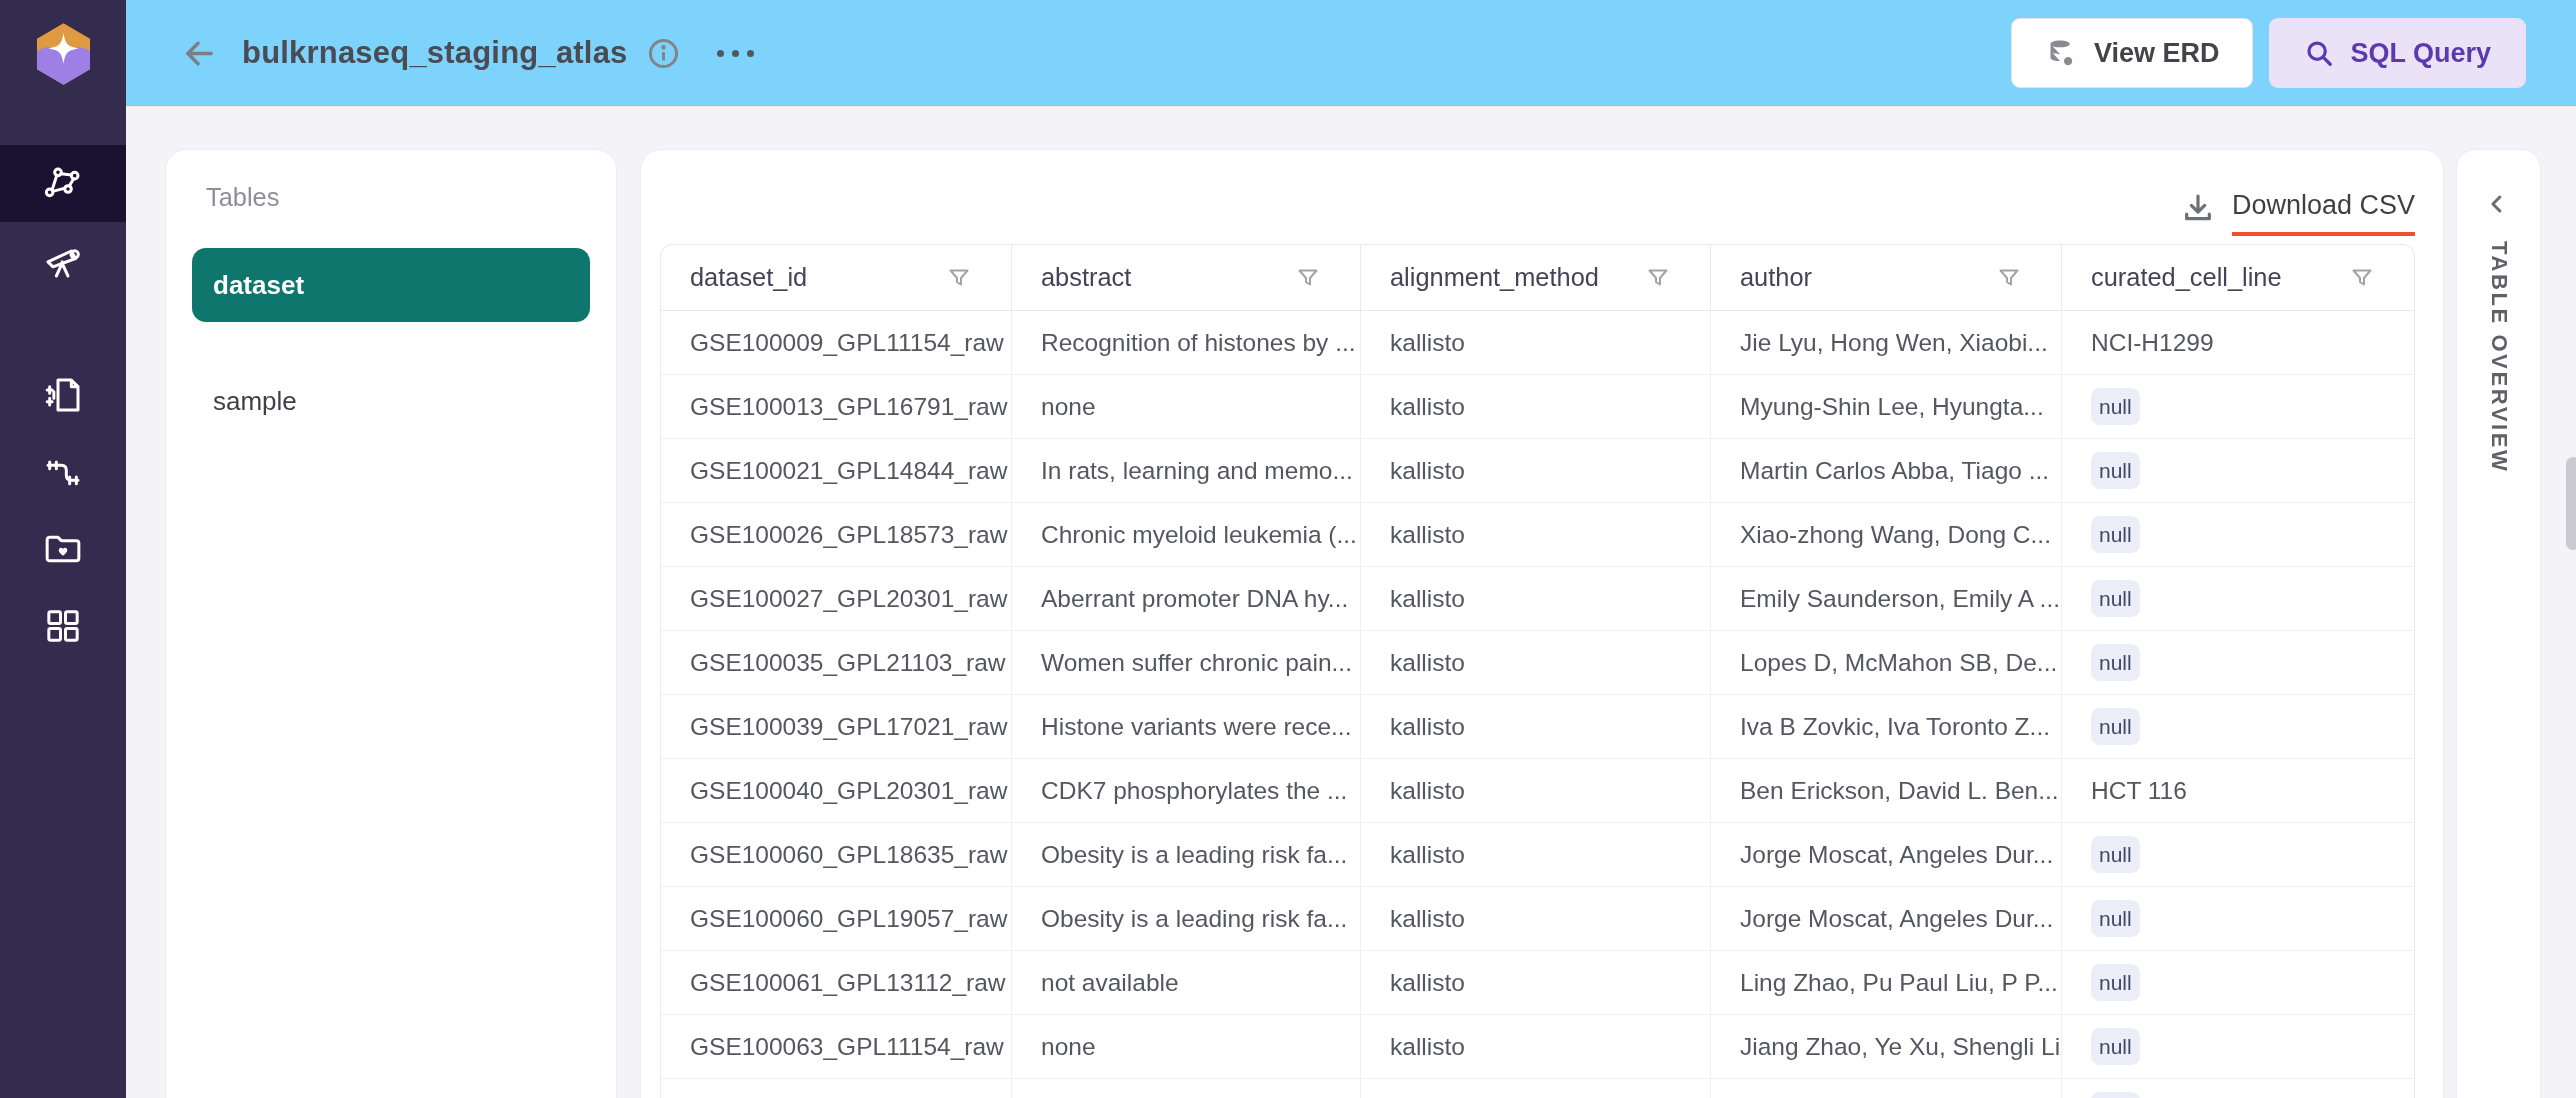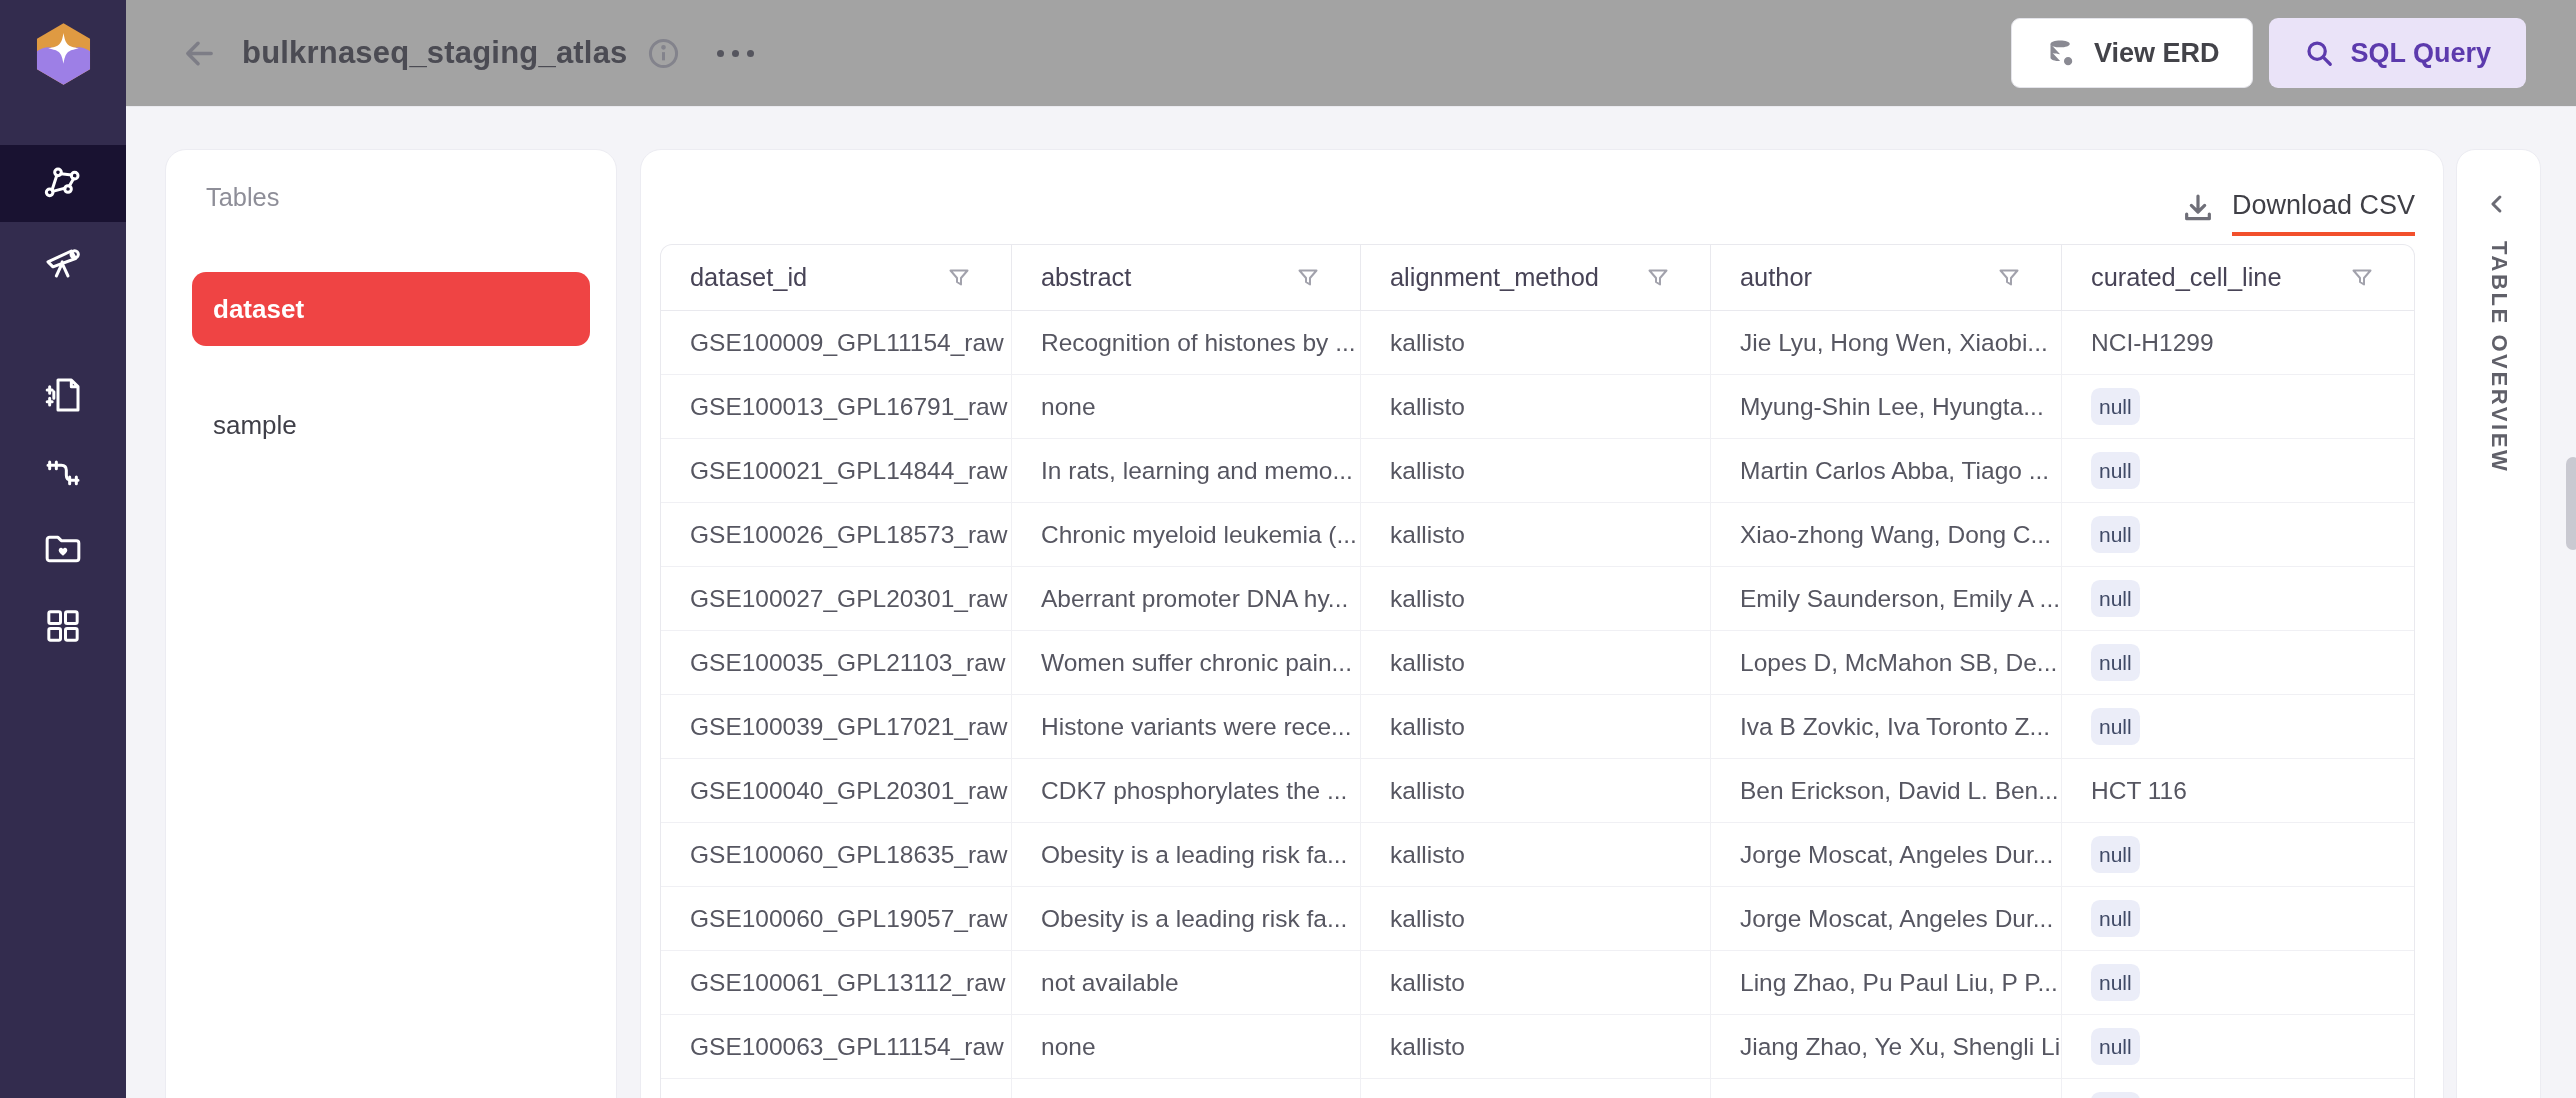--- a/index.html
+++ b/index.html
@@ -15,21 +15,21 @@
   .logo { position:absolute; left:30px; top:19px; width:67px; height:70px; }
   .nav-stack-top { position:absolute; top:145px; left:0; width:126px; }
   .nav-stack-bottom { position:absolute; top:356px; left:0; width:126px; }
   .nav-item { width:126px; height:77px; display:flex; align-items:center; justify-content:center; cursor:pointer; }
   .nav-item.active { background:#191231; }
   .nav-item svg { width:40px; height:40px; stroke:#ffffff; fill:none; stroke-width:1.8; stroke-linecap:round; stroke-linejoin:round; }
 
   
   .topbar {
     position:absolute; left:126px; top:0; width:2450px; height:107px;
-    background:#a3a3a3; border-bottom:1.8px solid #eaeaef;
+    background:#7dd3fc; border-bottom:1.8px solid #eaeaef;
     display:flex; align-items:center;
   }
   .back-btn { margin-left:54px; width:39px; height:39px; display:flex; align-items:center; justify-content:center; cursor:pointer; }
   .back-btn svg { width:35px; height:35px; stroke:#7d7d86; fill:none; stroke-width:2.4; stroke-linecap:round; stroke-linejoin:round; }
   .page-title { margin-left:23px; font-size:31px; font-weight:700; color:#4b4b53; letter-spacing:0.2px; }
   .info-btn { margin-left:19px; width:33px; height:33px; cursor:pointer; }
   .info-btn svg { width:33px; height:33px; stroke:#83838c; fill:none; stroke-width:2.2; }
   .more-btn { margin-left:37px; display:flex; gap:8px; cursor:pointer; }
   .more-btn i { width:7px; height:7px; border-radius:50%; background:#55555e; }
   .topbar-spacer { flex:1; }
@@ -39,21 +39,21 @@
   .btn-sql { padding:16px 35px; background:#eae3f8; color:#5c3aad; margin-right:50px; }
   .btn-sql svg { width:30px; height:30px; stroke:#5c3aad; fill:none; stroke-width:2.6; stroke-linecap:round; }
 
   
   .tables-card {
     position:absolute; left:165px; top:149px; width:452px; height:990px;
     background:#fff; border:1.8px solid #ececf2; border-radius:21px;
   }
   .tables-heading { margin:33px 0 0 40px; font-size:25.4px; color:#8e8e98; }
   .table-item { margin:0 26px; height:74px; display:flex; align-items:center; padding-left:21px; font-size:26px; cursor:pointer; border-radius:14px; }
-  .table-item.selected { margin-top:60px; background:#ef4444; color:#ffffff; font-weight:600; }
+  .table-item.selected { margin-top:36px; background:#0f766e; color:#ffffff; font-weight:600; }
   .table-item.plain { margin-top:42px; color:#3f3f48; }
 
   
   .main-card {
     position:absolute; left:640px; top:149px; width:1804px; height:990px;
     background:#fff; border:1.8px solid #ececf2; border-radius:21px; overflow:hidden;
   }
   .toolbar { height:94px; display:flex; justify-content:flex-end; align-items:flex-start; padding:40px 28px 0 0; }
   .download { display:flex; align-items:flex-start; gap:17.5px; cursor:pointer; }
   .download svg { width:32px; height:32px; stroke:#6f6f78; fill:none; stroke-width:2.4; stroke-linecap:round; stroke-linejoin:round; margin-top:1.8px; }

